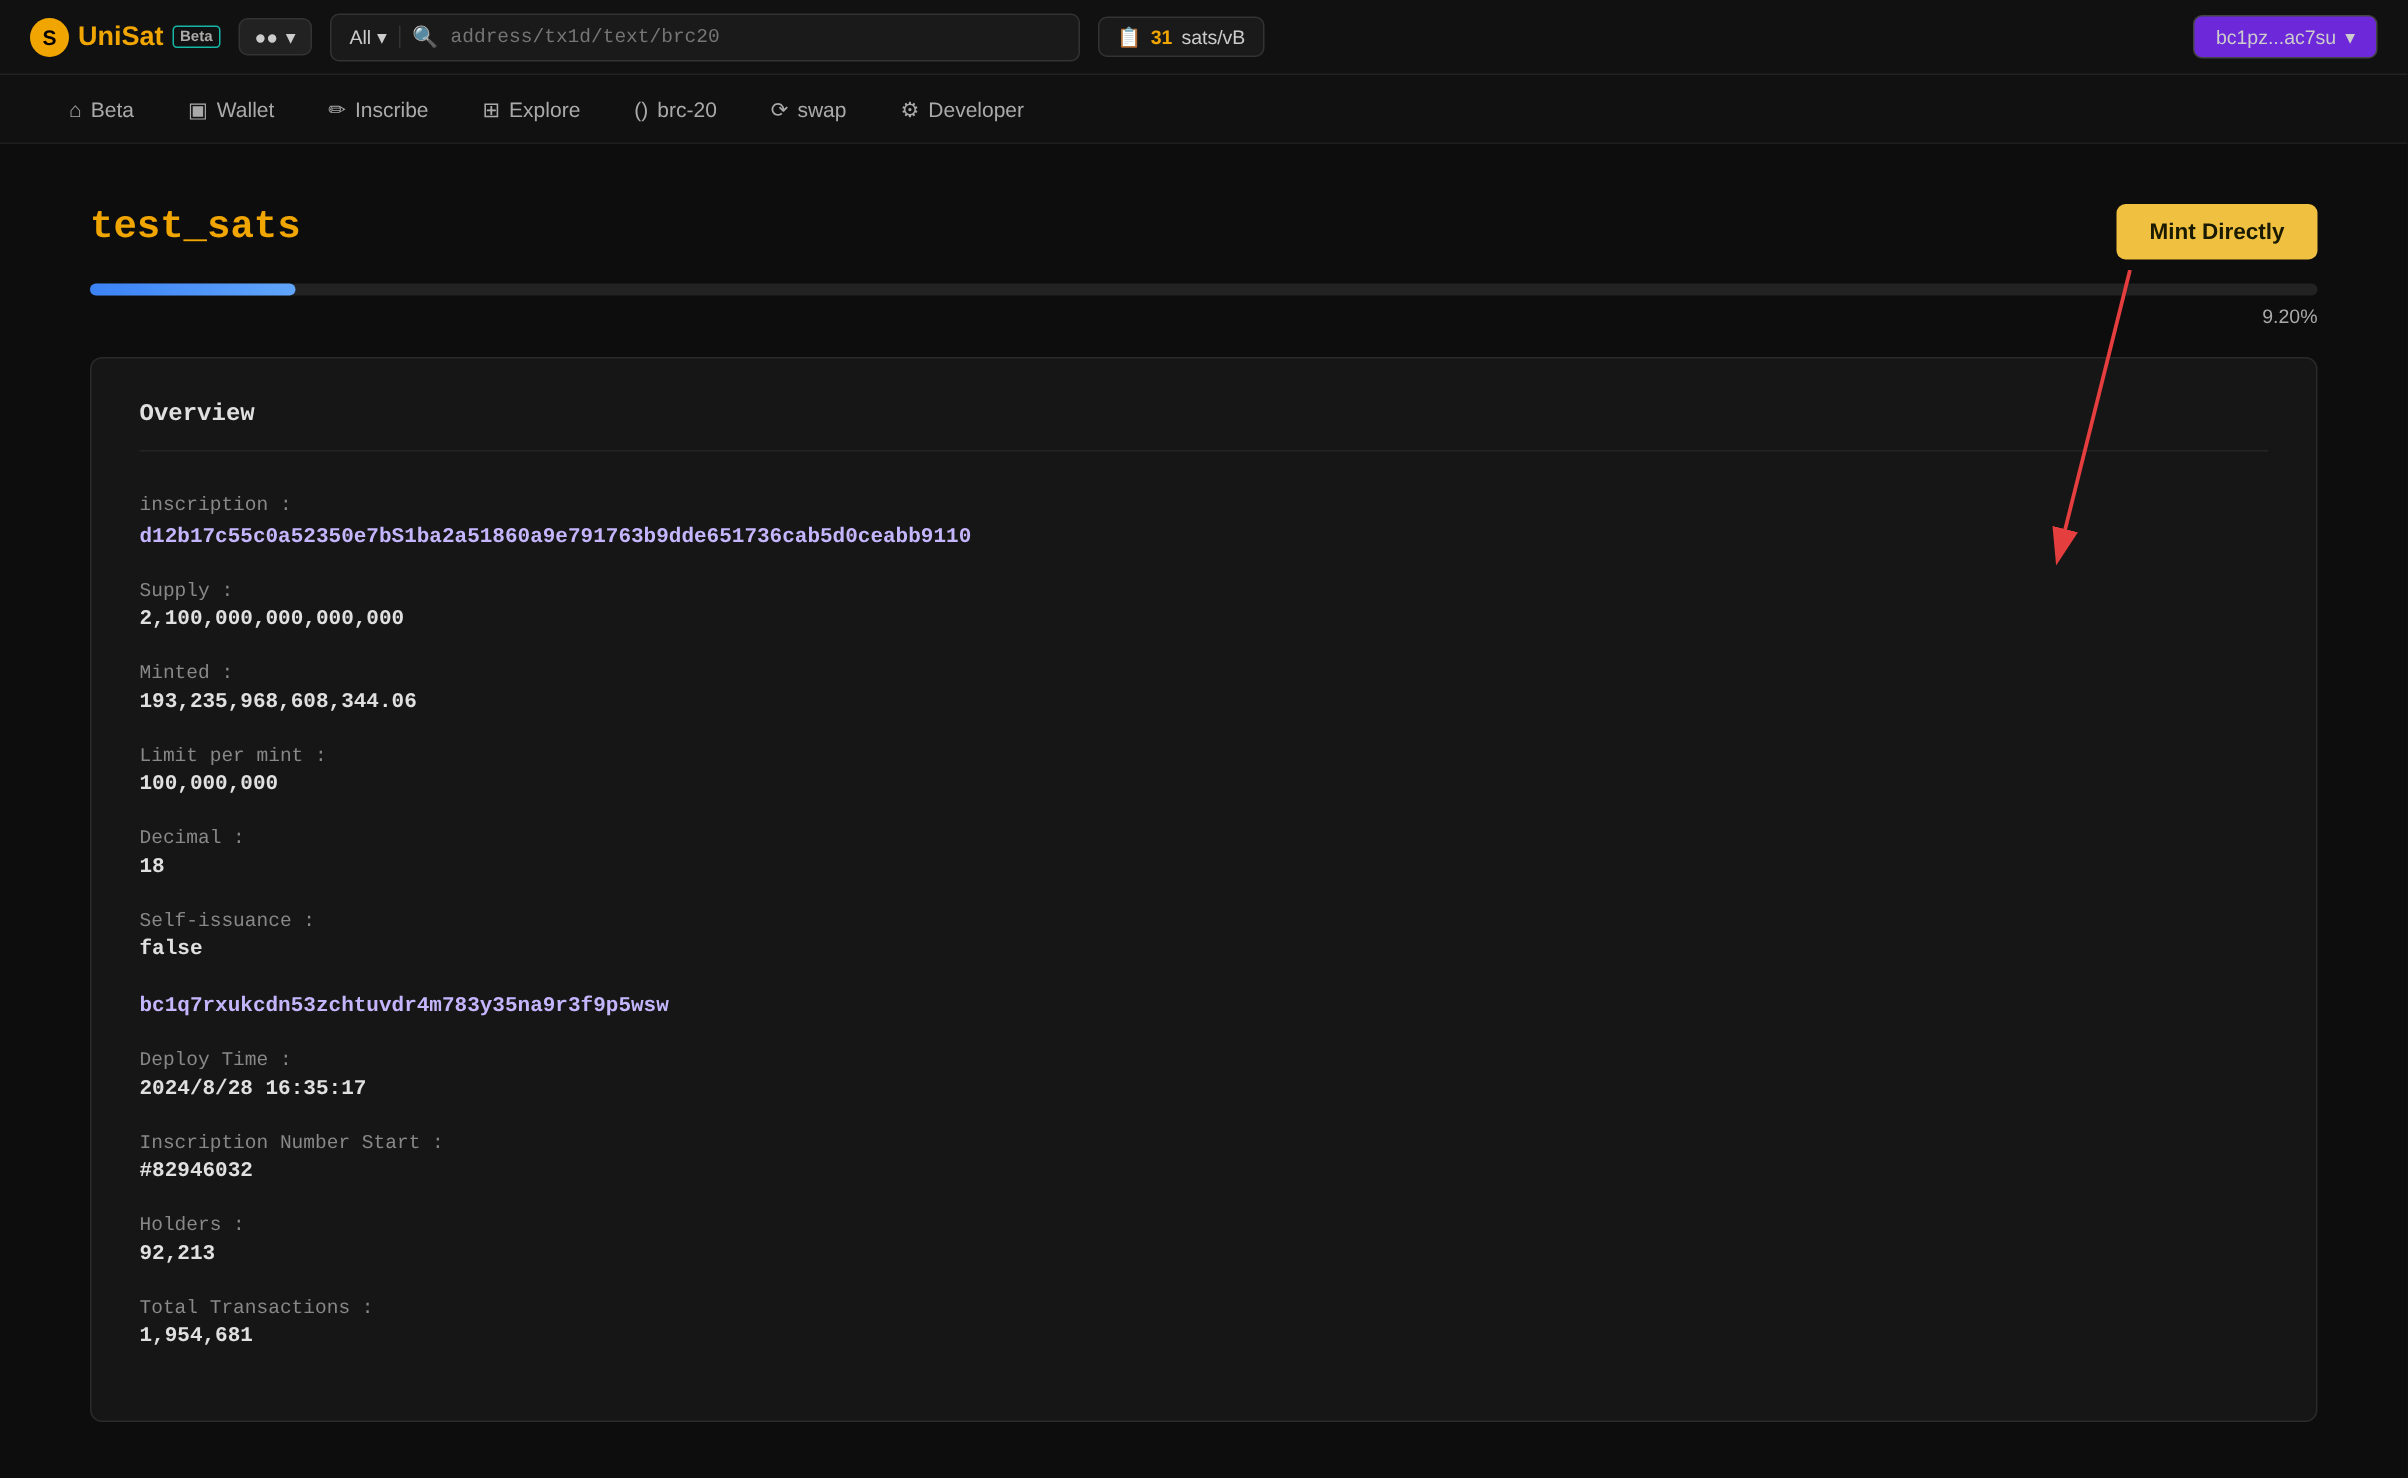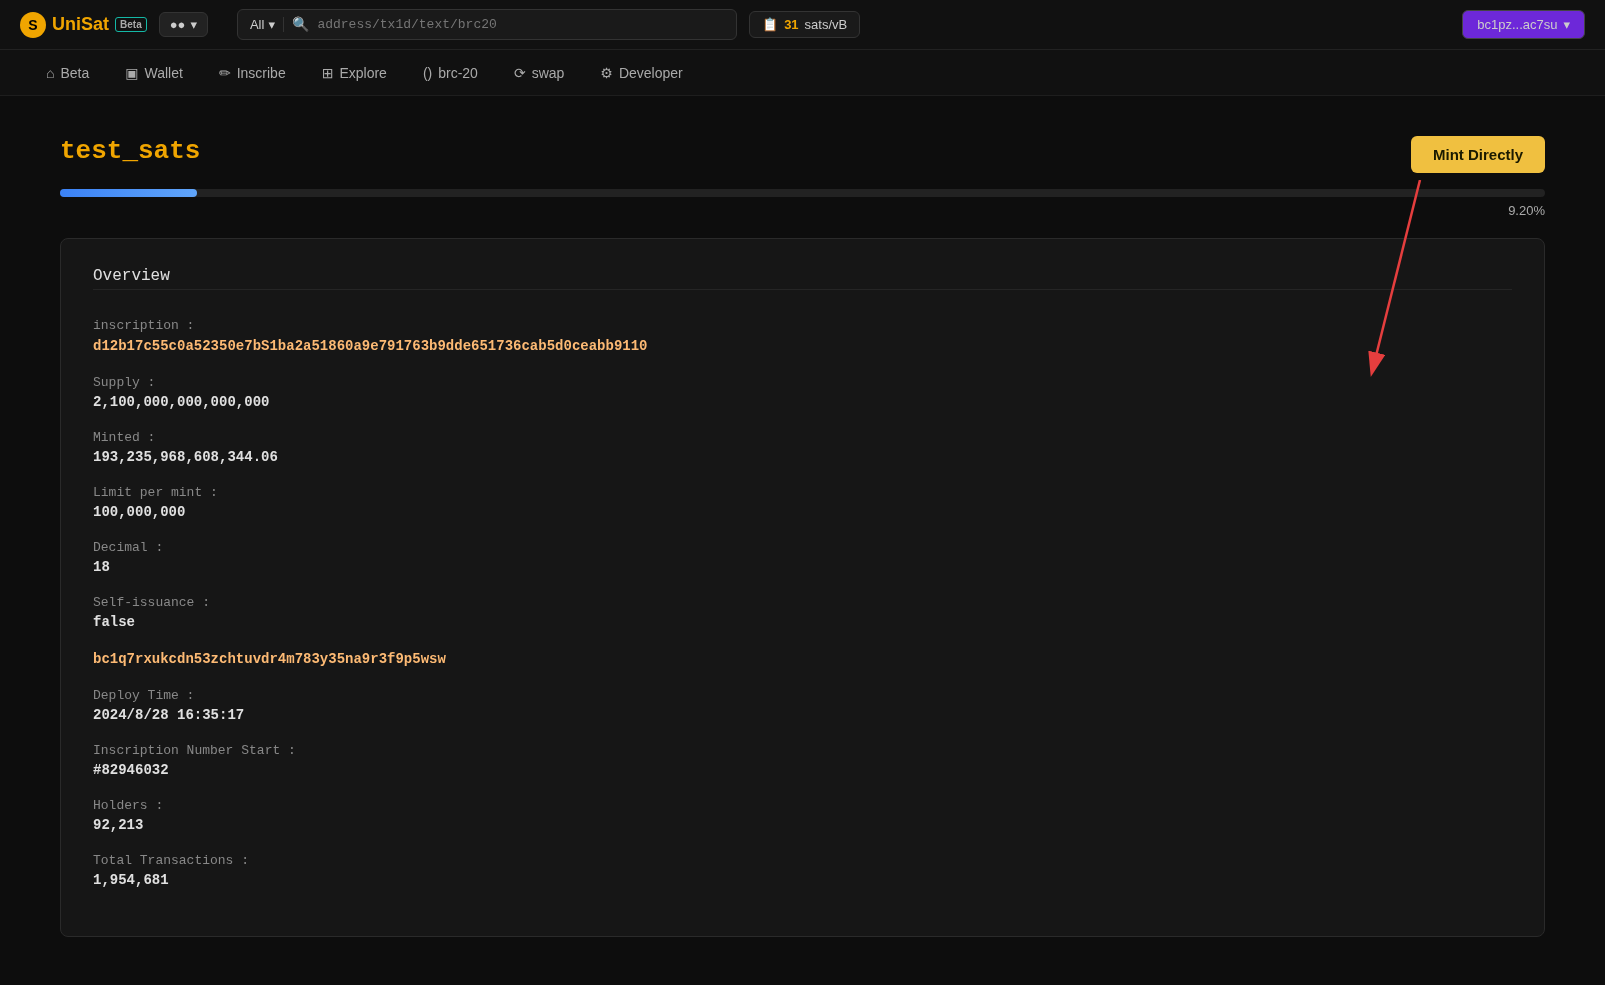--- a/index.html
+++ b/index.html
@@ -66,21 +66,20 @@
     .search-bar {
       flex: 1;
       max-width: 500px;
       display: flex;
       align-items: center;
       background: #1a1a1a;
       border: 1px solid #333;
       border-radius: 6px;
       padding: 6px 12px;
       gap: 8px;
-      margin-left: 17px;
     }
     .search-bar input {
       background: none;
       border: none;
       outline: none;
       color: #aaa;
       font-family: 'Courier New', monospace;
       font-size: 13px;
       width: 100%;
     }
@@ -206,43 +205,43 @@
     
     .overview-card {
       background: #161616;
       border: 1px solid #2a2a2a;
       border-radius: 8px;
       padding: 28px 32px;
     }
     .overview-title {
       font-family: 'Courier New', monospace;
       font-size: 16px;
-      font-weight: normal;
+      font-weight: bold;
       color: #e0e0e0;
       margin-bottom: 28px;
-      padding-bottom: 4px;
+      padding-bottom: 15px;
       border-bottom: 1px solid #252525;
     }
     .field-row {
       margin-bottom: 20px;
     }
     .field-label {
       color: #888;
       font-family: 'Courier New', monospace;
       font-size: 13px;
       margin-bottom: 4px;
     }
     .field-value {
       color: #e0e0e0;
       font-family: 'Courier New', monospace;
       font-size: 14px;
       font-weight: bold;
     }
     .field-value.link {
-      color: #fdba74;
+      color: #c4b5fd;
       cursor: pointer;
       text-decoration: none;
     }
 
     
     .search-icon-glyph { color: #555; font-size: 14px; }
   </style>
 </head>
 <body>
 

